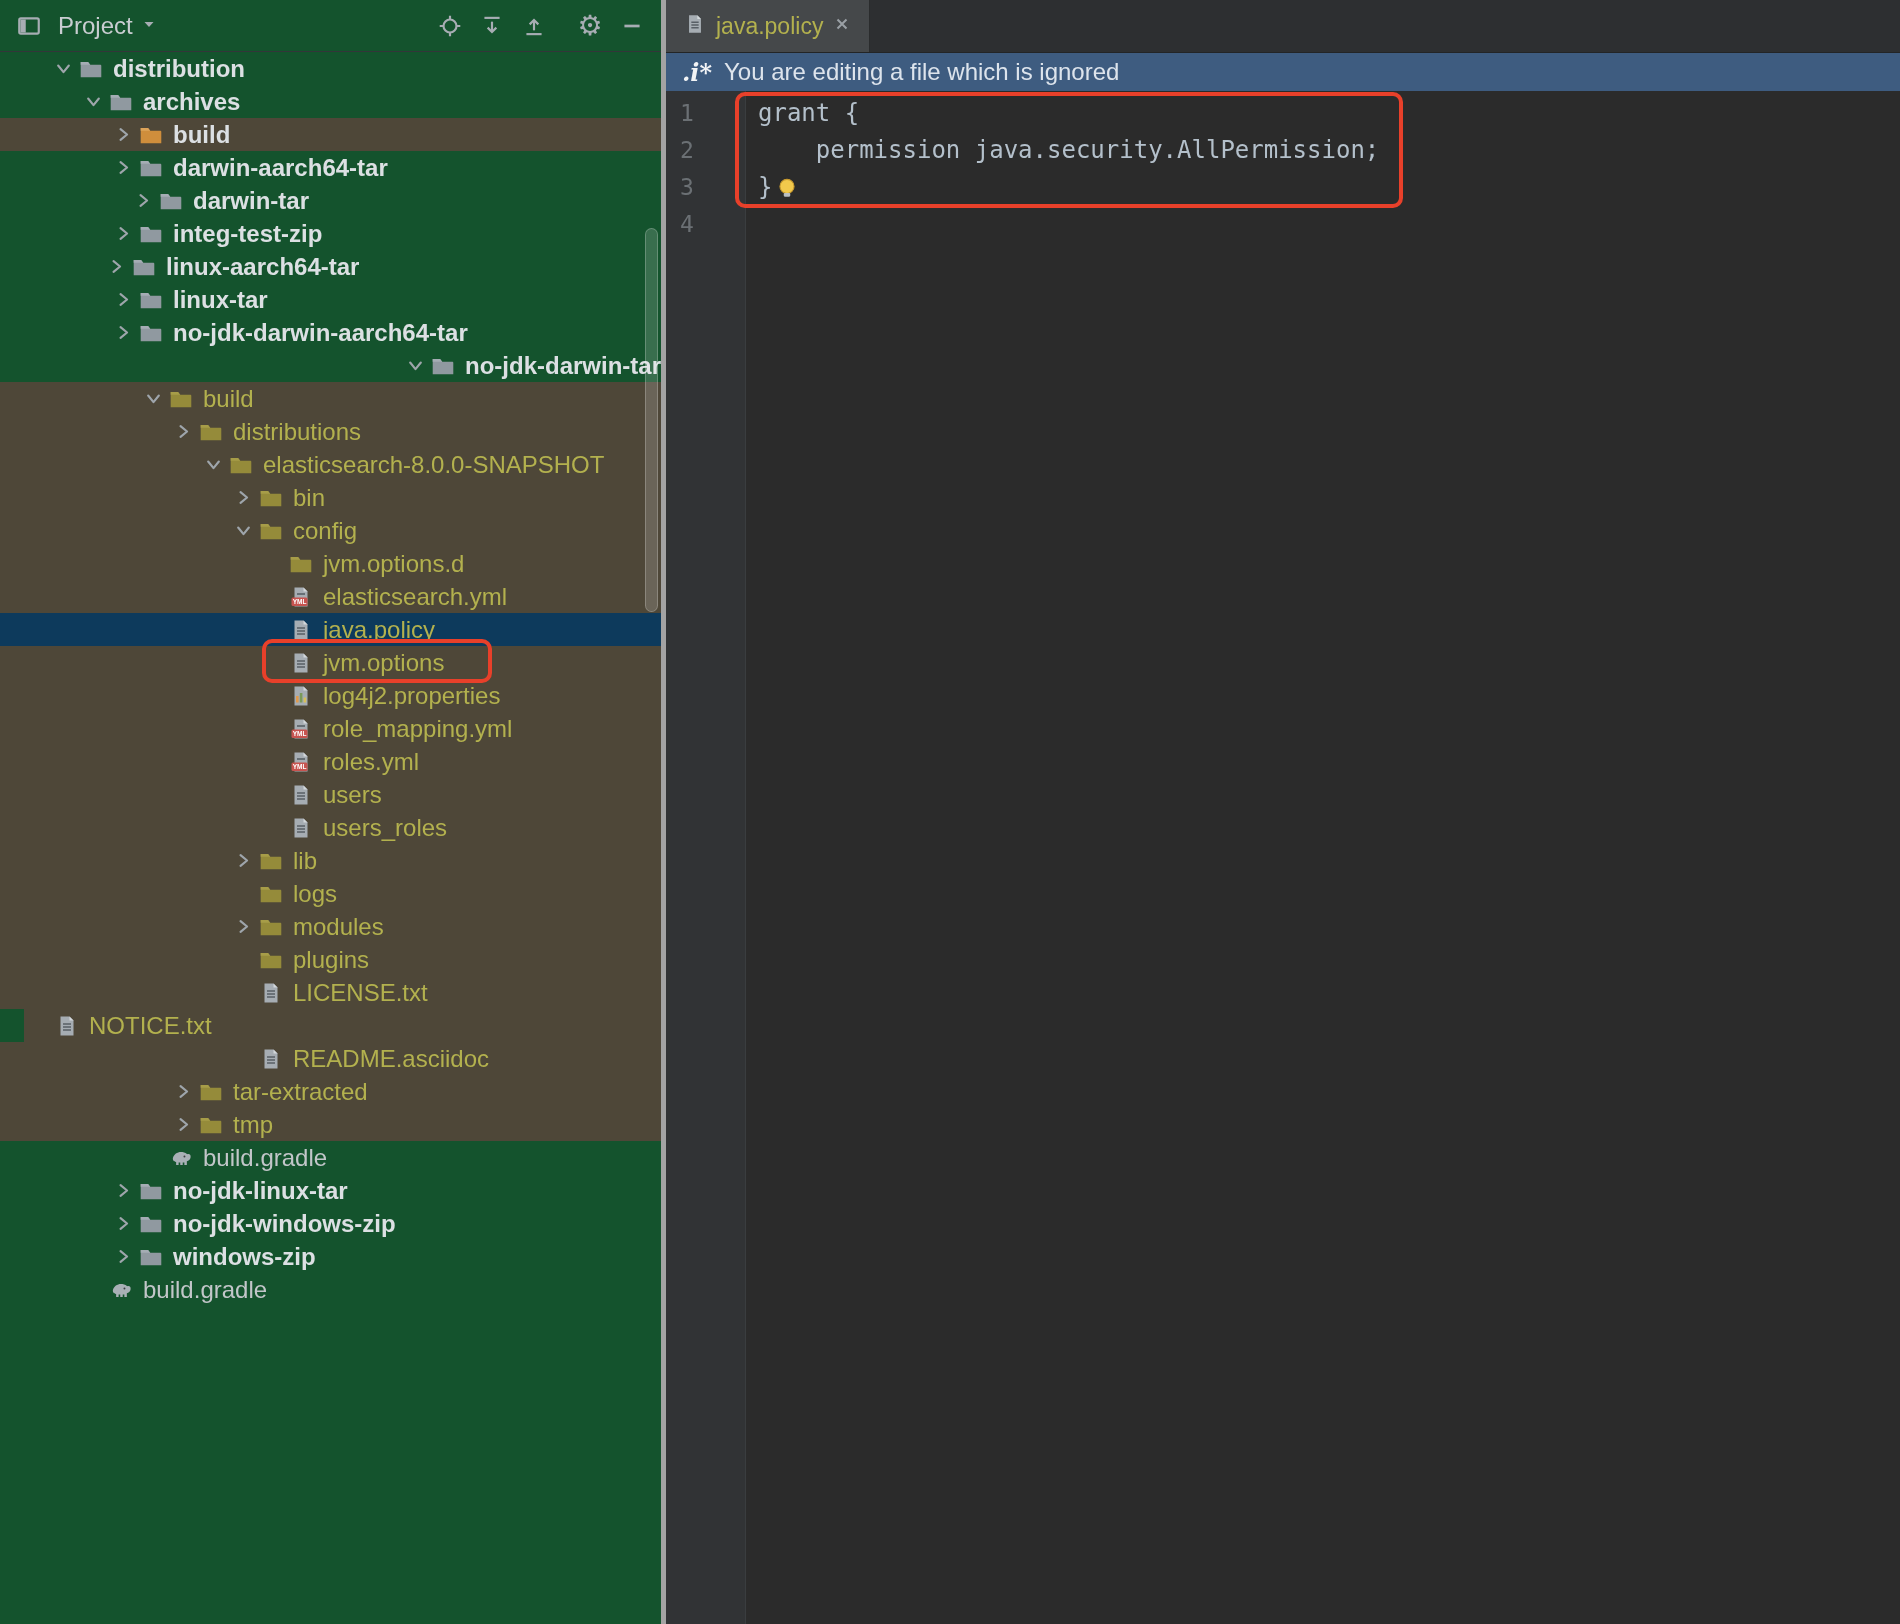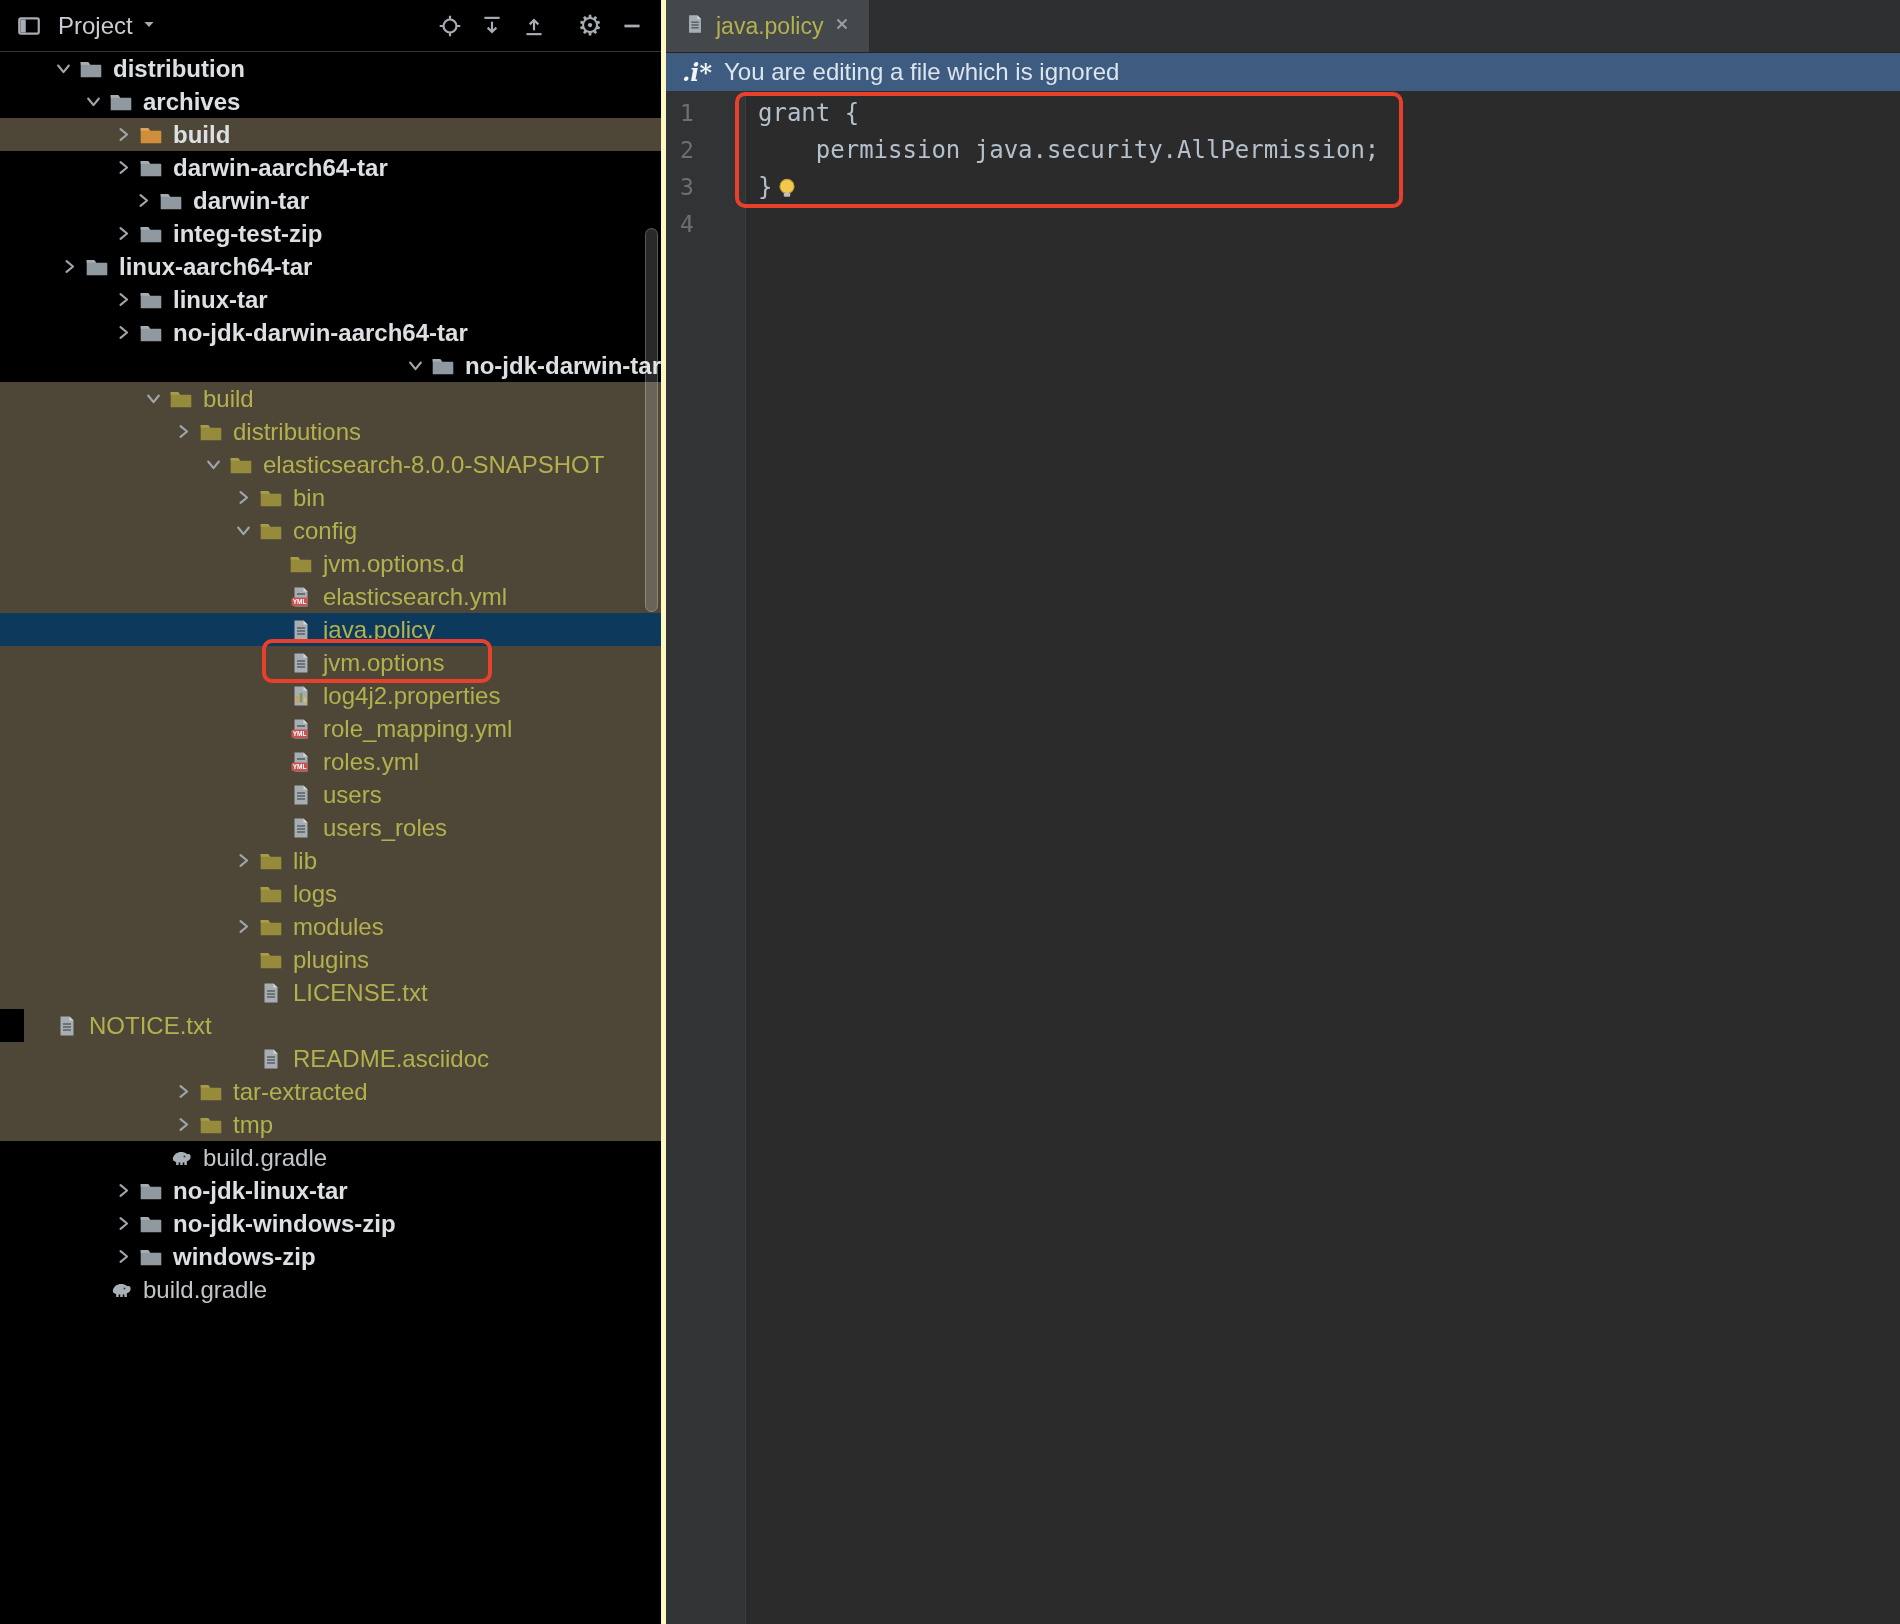--- a/index.html
+++ b/index.html
@@ -1,21 +1,21 @@
 <!DOCTYPE html>
 <html style="--accent: #e8402a; --selection: #0d3a5c; --olive: #b3b14e; --brown: #4e4738;"><head>
 <meta charset="utf-8">
 <style>
   html,body{margin:0;padding:0;background:#2b2b2b;}
   body{width:1900px;height:1624px;overflow:hidden;font-family:"Liberation Sans",sans-serif;
        -webkit-font-smoothing:antialiased;}
   .app{display:flex;width:1900px;height:1624px;}
 
   
-  .left{width:661px;flex:none;background:#000000;position:relative;border-right:5px solid #fef9c3;}
+  .left{width:661px;flex:none;background:#14532d;position:relative;border-right:5px solid #a3a3a3;}
   .ptoolbar{height:52px;display:flex;align-items:center;padding:0 12px;gap:8px;
             border-bottom:1px solid #333639;box-sizing:border-box;}
   .ptitle{font-size:24px;color:#c9cdd1;margin-left:4px;}
   .tb-spacer{flex:1;}
   .tbtn{width:34px;height:34px;display:flex;align-items:center;justify-content:center;flex:none;}
   .tbtn.gear{font-size:28px;color:#a7adb3;margin-left:14px;}
   .tree{position:relative;height:1572px;overflow:hidden;}
   .row{display:flex;align-items:center;height:33px;font-size:24px;color:#bdc1c5;box-sizing:border-box;}
   .row.bold{font-weight:700;color:#dce0e3;}
   .row.olive{color:var(--olive);}
@@ -179,21 +179,21 @@
             </svg>
           </span>
           <span class="ticon">
             <svg width="26" height="26" viewBox="0 0 24 24">
               <path d="M2.5 5.5h6.8l2 2.6h9.4a.8.8 0 0 1 .8.8v10.6H2.5z" fill="#9099a0"></path>
               <path d="M2.5 5.5h6.8l2 2.6H2.5z" fill="#a5adb4"></path>
             </svg>
           </span>
           <span class="lbl">integ-test-zip</span>
         </div>
-        <div class="row bold" style="padding-left: 54px;">
+        <div class="row bold" style="padding-left: 101px;">
           <span class="chev">
             <svg width="19" height="19" viewBox="0 0 16 16">
               <path d="M5.5 3.5L11 8l-5.5 4.5" fill="none" stroke="#9ea5ab" stroke-width="1.8" stroke-linecap="round" stroke-linejoin="round"></path>
             </svg>
           </span>
           <span class="ticon">
             <svg width="26" height="26" viewBox="0 0 24 24">
               <path d="M2.5 5.5h6.8l2 2.6h9.4a.8.8 0 0 1 .8.8v10.6H2.5z" fill="#9099a0"></path>
               <path d="M2.5 5.5h6.8l2 2.6H2.5z" fill="#a5adb4"></path>
             </svg>

